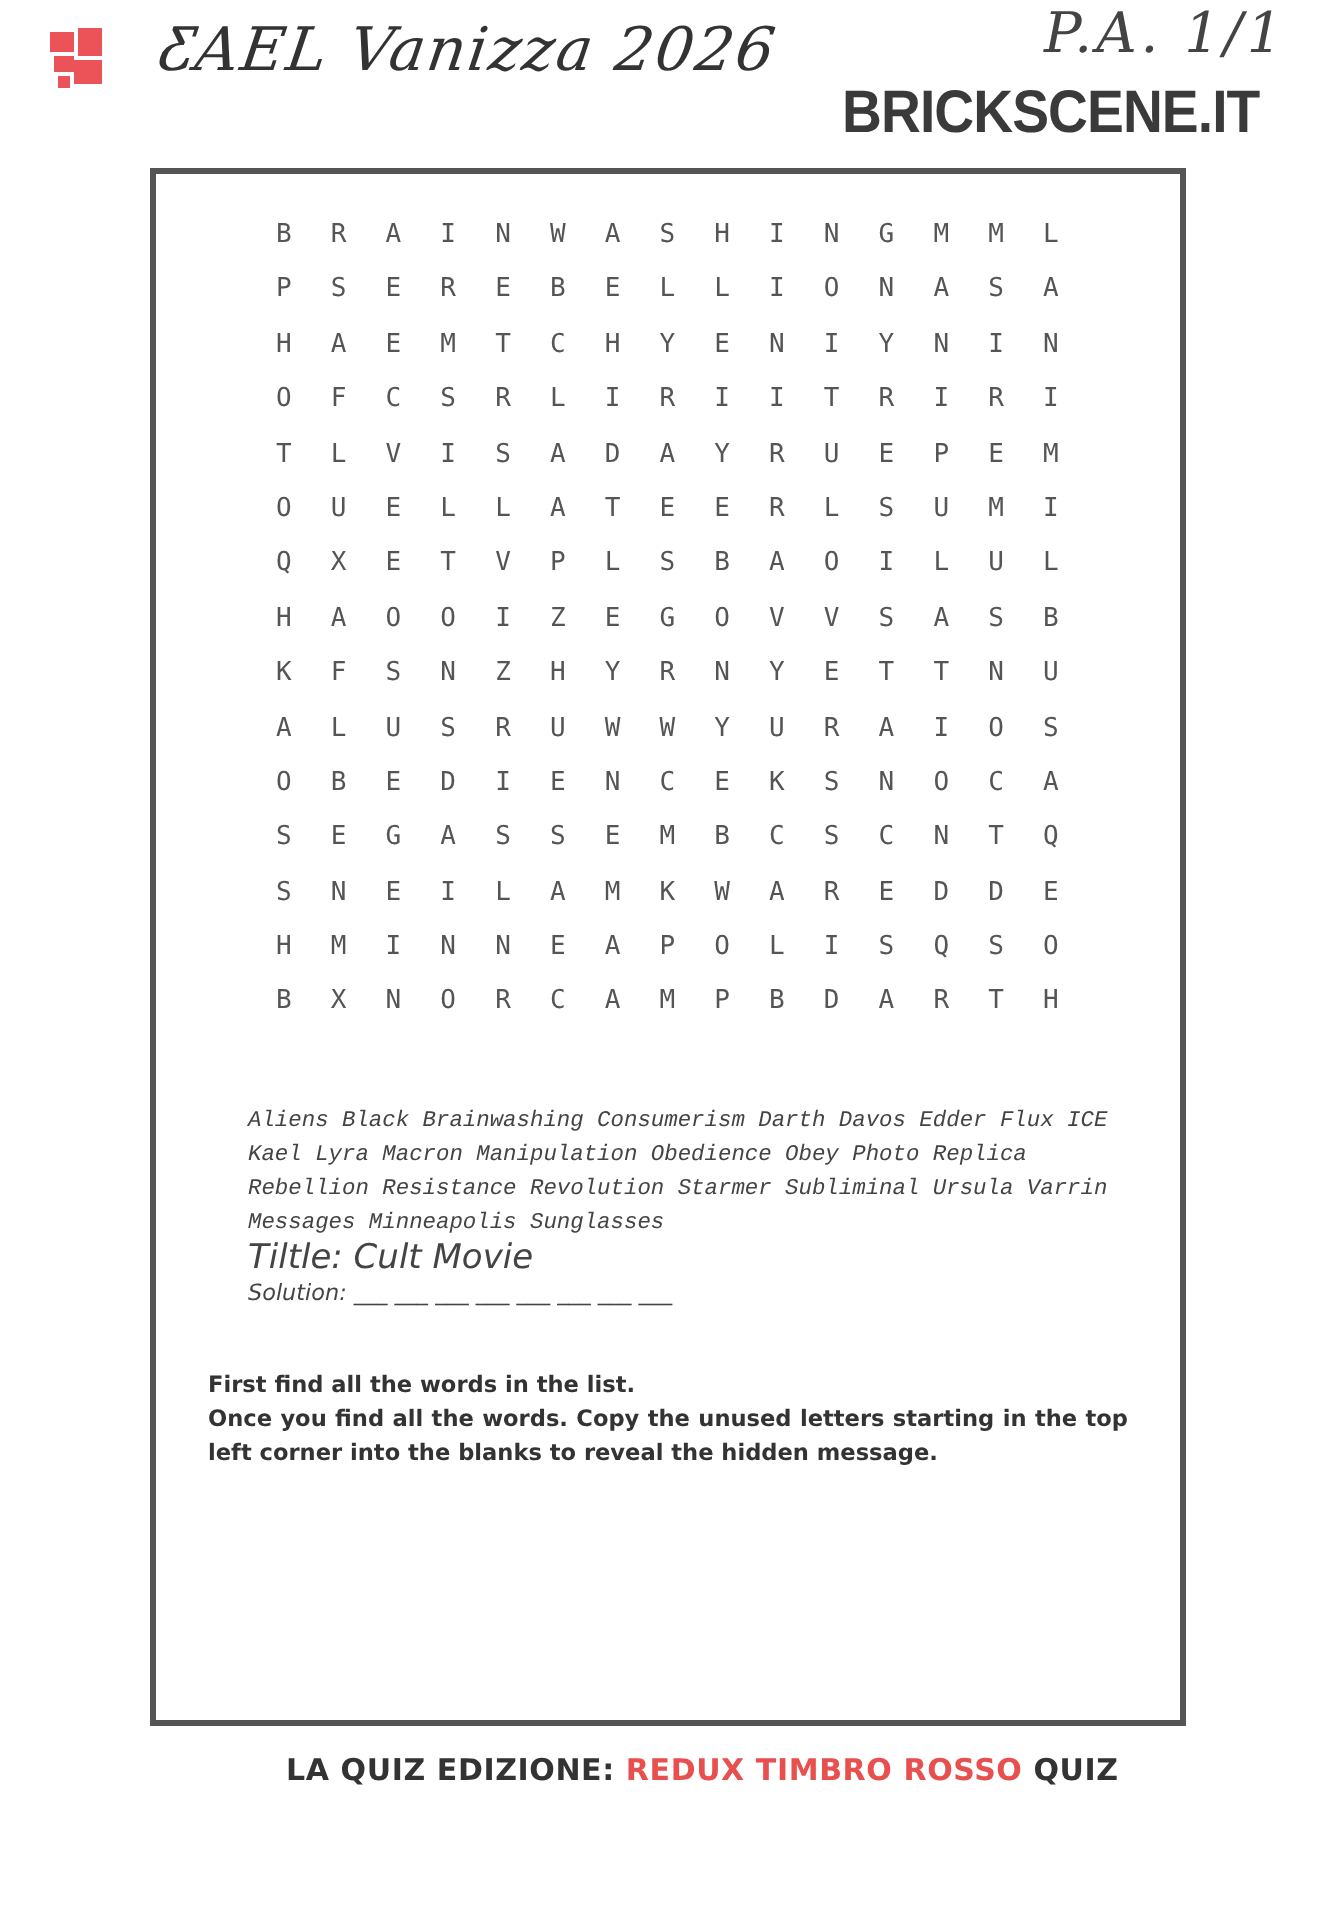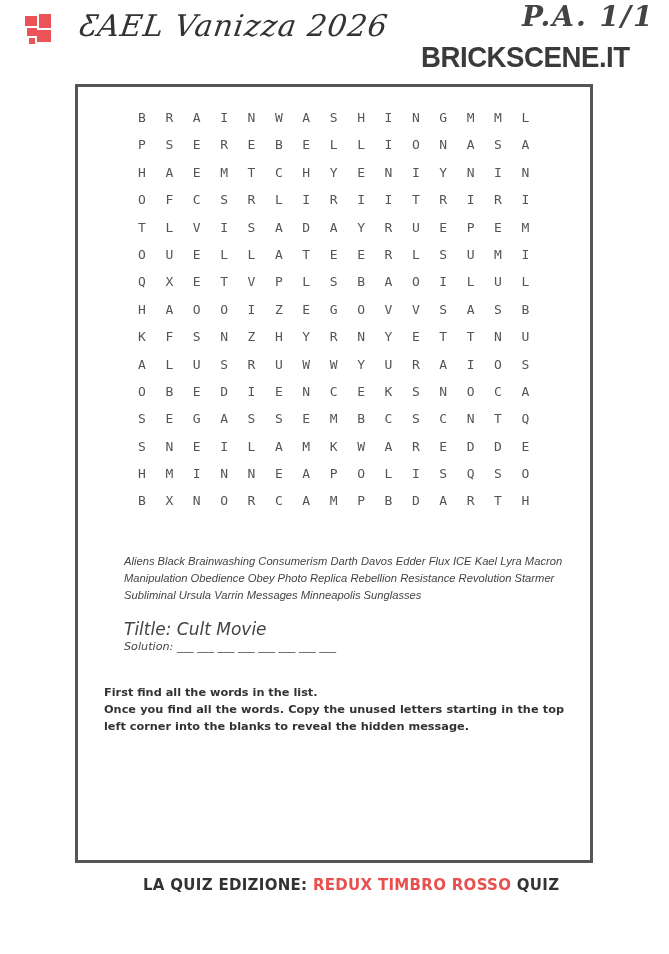--- a/index.html
+++ b/index.html
@@ -2,29 +2,29 @@
 <html><head>
 <meta charset="utf-8">
 <style>
   html, body { margin: 0; padding: 0; background: #ffffff; }
   body { width: 669px; height: 954px; position: relative; overflow: hidden; font-family: "DejaVu Sans", sans-serif; }
 
   .stamp { position: absolute; left: 25px; top: 14px; width: 26px; height: 32px; }
   .stamp .blk { position: absolute; background: #e8353b; opacity: .85; }
 
   .signature { position: absolute; left: 80px; top: 8px; font-family: "DejaVu Serif", serif; font-style: italic; font-size: 30px; color: #333; letter-spacing: 1px; transform: skewX(-8deg); }
-  .page-ref { position: absolute; left: 522px; top: 0px; font-family: "DejaVu Serif", serif; font-style: italic; font-size: 28px; color: #444; letter-spacing: 2px; font-weight: bold; }
+  .page-ref { position: absolute; left: 522px; top: 0px; font-family: "DejaVu Serif", serif; font-style: italic; font-size: 28px; color: #444; letter-spacing: 2px; }
   .brand { position: absolute; left: 421px; top: 40px; font-family: "Liberation Sans", sans-serif; font-weight: bold; font-size: 30px; color: #3a3a3a; letter-spacing: -0.5px; transform: scaleX(0.92); transform-origin: left top; }
 
   .frame { position: absolute; left: 75px; top: 84px; width: 512px; height: 773px; border: 3px solid #555; }
 
   .grid { position: absolute; left: 135px; top: 108px; display: grid; grid-template-columns: repeat(15, 27.4px); grid-auto-rows: 27.4px; }
   .cell { font-family: "DejaVu Sans Mono", monospace; font-size: 13px; color: #555; text-align: left; line-height: 20px; padding-left: 3px; }
 
-  .wordlist { position: absolute; left: 124px; top: 553px; width: 450px; font-family: Liberation Sans, sans-serif; font-style: italic; font-size: 11.2px; line-height: 17px; color: #444; }
+  .wordlist { position: absolute; left: 124px; top: 553px; width: 450px; font-family: Liberation Mono, monospace; font-style: italic; font-size: 11.2px; line-height: 17px; color: #444; }
   .title-line { position: absolute; left: 124px; top: 621px; font-style: italic; font-size: 17px; color: #444; line-height: 17px; }
   .solution-line { position: absolute; left: 124px; top: 638px; font-style: italic; font-size: 11.2px; color: #444; line-height: 17px; }
 
   .instructions { position: absolute; left: 104px; top: 685px; width: 460px; font-family: "DejaVu Sans", sans-serif; font-weight: bold; font-size: 11.3px; line-height: 16.8px; color: #333; text-align: justify; }
   .instructions p { margin: 0; }
 
   .footer { position: absolute; left: 143px; top: 876px; font-family: "DejaVu Sans", sans-serif; font-weight: bold; font-size: 15px; color: #333; letter-spacing: 0.3px; }
   .footer .red { color: #e8504f; margin-top: 11px; }
 </style>
 </head>

